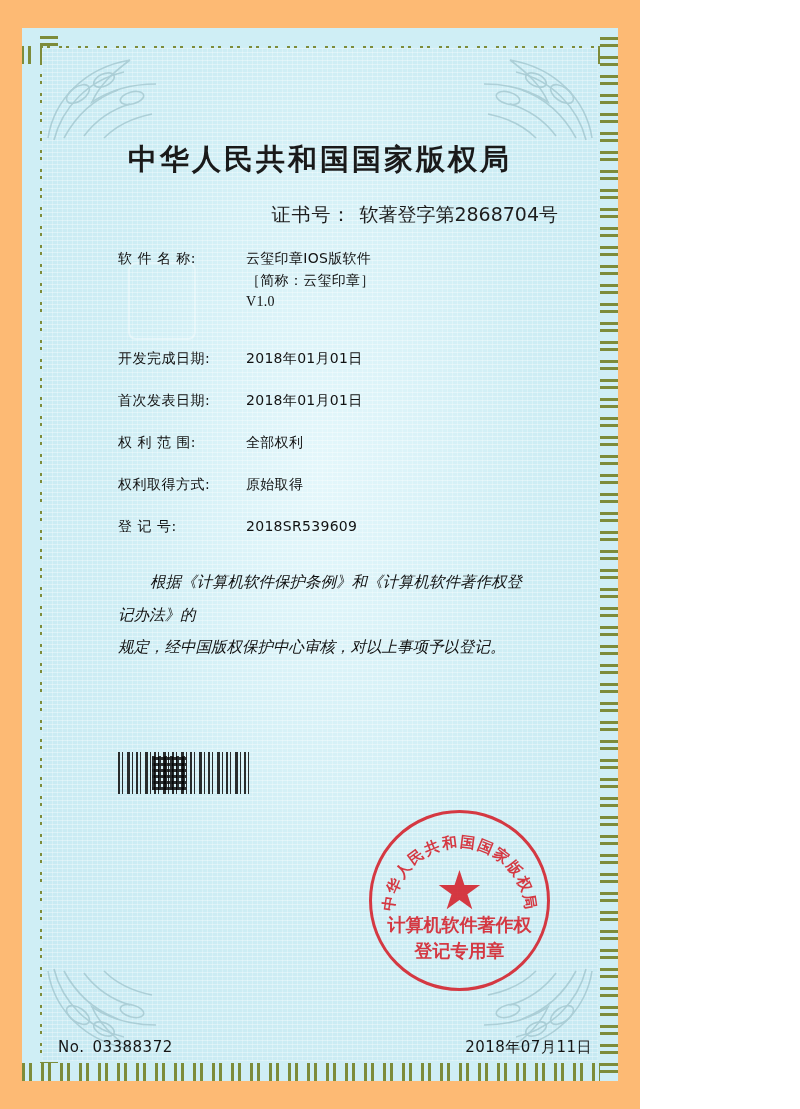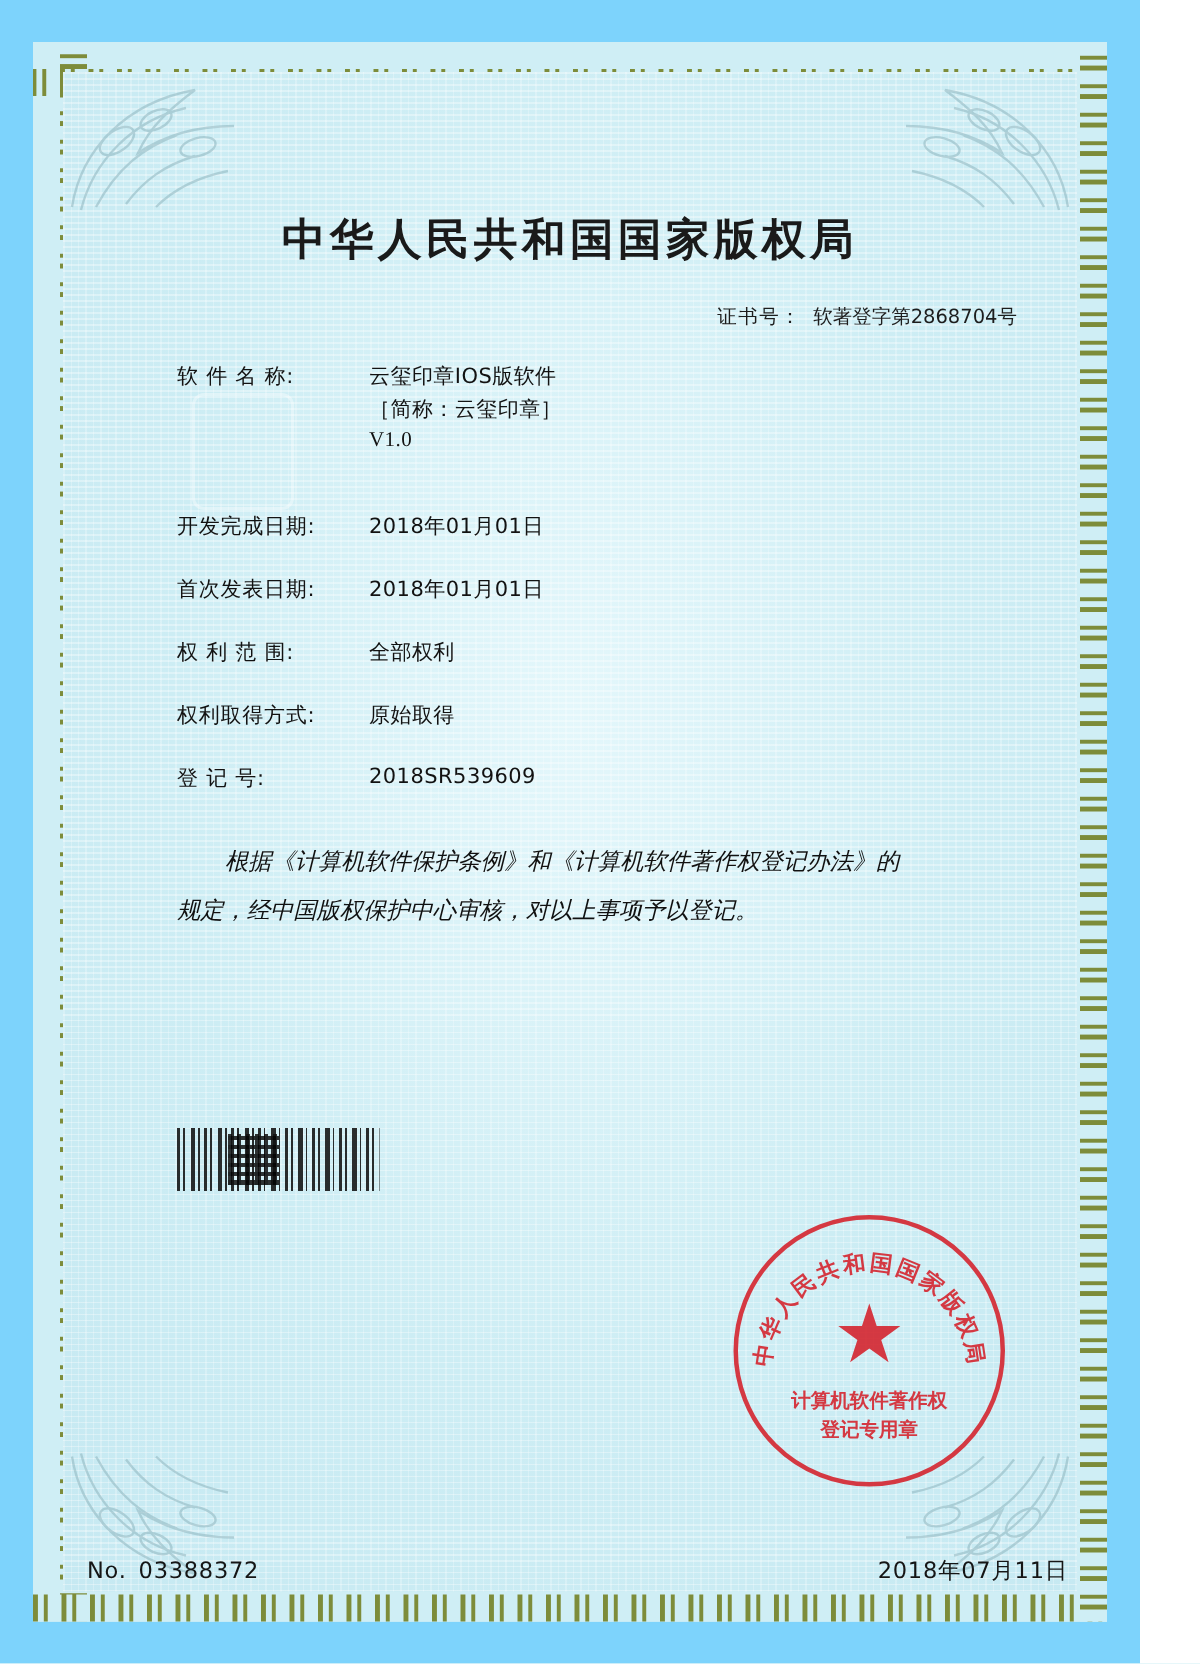--- a/index.html
+++ b/index.html
@@ -9,23 +9,23 @@
   body {
     width: 800px;
     height: 1109px;
     background: #ffffff;
     font-family: "Liberation Sans", sans-serif;
     overflow: hidden;
   }
 
   .certificate {
     position: relative;
-    width: 760px;
+    width: 640px;
     height: 1109px;
-    background: #7dd3fc;
+    background: #fdba74;
     box-sizing: border-box;
   }
 
   
   .paper {
     position: absolute;
     left: 22px;
     top: 28px;
     right: 22px;
     bottom: 28px;
@@ -137,21 +137,21 @@
     font-weight: bold;
     letter-spacing: 3px;
     color: #111111;
     margin-top: 26px;
   }
 
   .cert-no-row {
     margin-top: 22px;
     text-align: right;
     padding-right: 22px;
-    font-size: 13px;
+    font-size: 19px;
     color: #1d1d1d;
     font-family: "DejaVu Sans", "Liberation Sans", sans-serif;
   }
   .cert-no-row .label { letter-spacing: 1px; }
   .cert-no-row .value { margin-left: 8px; }
 
   .fields {
     margin-top: 22px;
     padding-left: 58px;
     padding-right: 20px;
@@ -262,21 +262,21 @@
     font-weight: bold;
     fill: #d5202a;
     letter-spacing: 2px;
   }
   .seal .bottom-lines {
     position: absolute;
     left: 0;
     bottom: 24px;
     width: 100%;
     text-align: center;
-    font-size: 13px;
+    font-size: 18px;
     font-weight: bold;
     line-height: 1.45;
     font-family: "DejaVu Sans", "Liberation Sans", sans-serif;
   }
 
   .footer {
     position: absolute;
     left: 58px;
     right: 48px;
     bottom: 52px;

